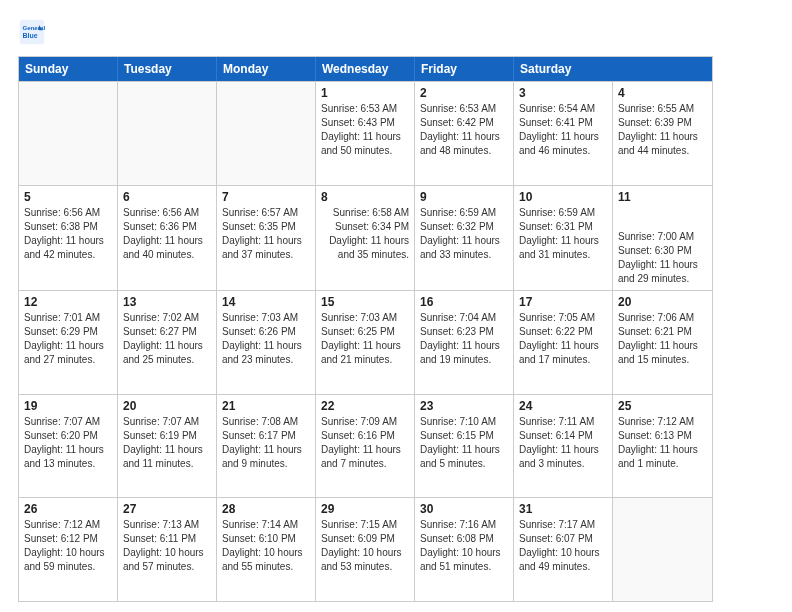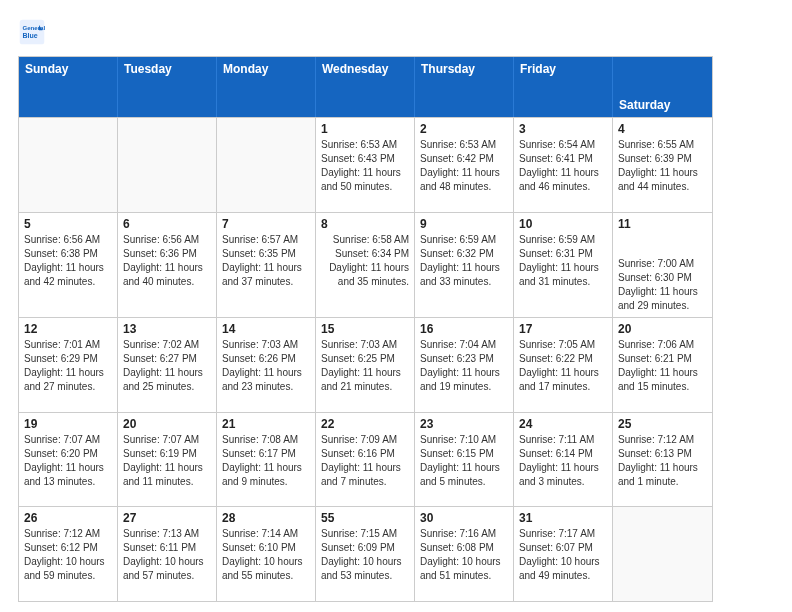--- a/index.html
+++ b/index.html
@@ -54,21 +54,21 @@
       grid-template-columns: repeat(7, 1fr);
       background: #1565c0;
     }
     .cal-header-cell {
       color: #fff;
       font-size: 12px;
       font-weight: bold;
       padding: 5px 6px;
       border-right: 1px solid #2a7ad5;
     }
-    .cal-header-cell:last-child { border-right: none; margin-top: 36px; }
+    .cal-header-cell:last-child { border-right: none; }
     .cal-body {
       flex: 1;
       display: flex;
       flex-direction: column;
     }
     .cal-row {
       display: grid;
       grid-template-columns: repeat(7, 1fr);
       flex: 1;
       border-top: 1px solid #ccc;
@@ -114,21 +114,20 @@
       <div class="location"></div>
     </div>
   </div>
 
   <div class="calendar">
     <div class="cal-header" id="cal-header">
         <div class="cal-header-cell">Sunday</div>
         <div class="cal-header-cell">Tuesday</div>
         <div class="cal-header-cell">Monday</div>
         <div class="cal-header-cell">Wednesday</div>
-        <div class="cal-header-cell">Thursday</div>
         <div class="cal-header-cell">Friday</div>
         <div class="cal-header-cell">Saturday</div>
       </div>
     <div class="cal-body" id="cal-body">
         <div class="cal-row">
           <div class="cal-cell empty"></div>
           <div class="cal-cell empty"></div>
           <div class="cal-cell empty"></div>
           <div class="cal-cell">
             <div class="day-num">1</div>
@@ -328,21 +327,21 @@
 and 57 minutes.</div>
           </div>
           <div class="cal-cell">
             <div class="day-num">28</div>
             <div class="cell-text" style="white-space: pre-line;">Sunrise: 7:14 AM
 Sunset: 6:10 PM
 Daylight: 10 hours
 and 55 minutes.</div>
           </div>
           <div class="cal-cell">
-            <div class="day-num">55</div>
+            <div class="day-num">29</div>
             <div class="cell-text" style="white-space: pre-line;">Sunrise: 7:15 AM
 Sunset: 6:09 PM
 Daylight: 10 hours
 and 53 minutes.</div>
           </div>
           <div class="cal-cell">
             <div class="day-num">30</div>
             <div class="cell-text" style="white-space: pre-line;">Sunrise: 7:16 AM
 Sunset: 6:08 PM
 Daylight: 10 hours

